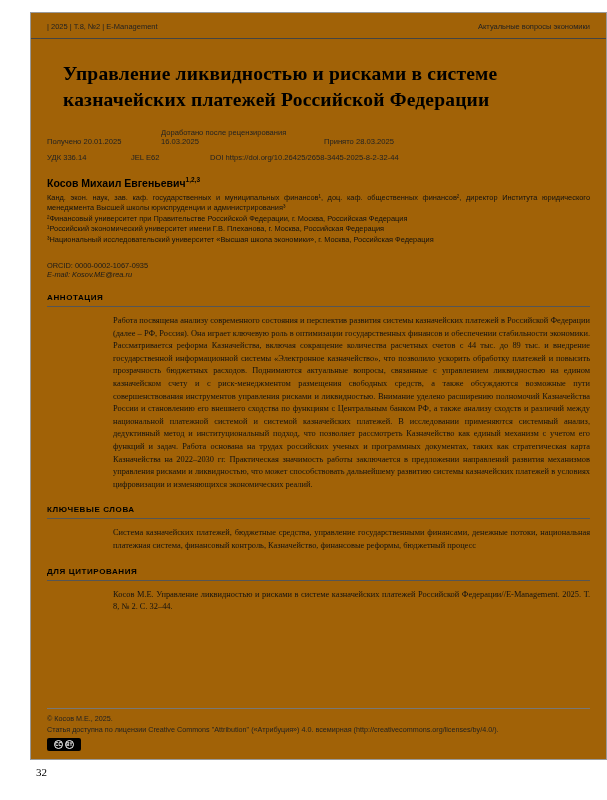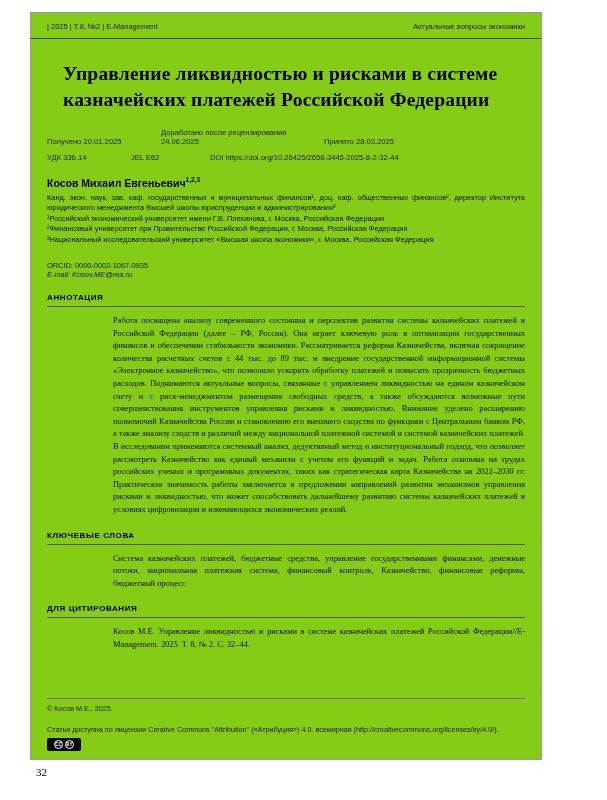--- a/index.html
+++ b/index.html
@@ -6,23 +6,23 @@
   html, body {
     width: 607px; height: 800px;
     background: #ffffff;
     font-family: "Liberation Serif", serif;
     color: #1a1a1a;
     position: relative;
   }
   .page-frame {
     position: absolute;
     left: 30px; top: 12px;
-    width: 512px; height: 748px;
+    width: 577px; height: 748px;
     border: 1px solid #9a9a9a;
-    background: #84cc16;
+    background: #a16207;
     overflow: hidden;
   }
   .inner { padding: 0 16px; }
 
   
   .jheader {
     display: flex; justify-content: space-between; align-items: center;
     padding: 9px 16px 7px 16px;
     font-family: "Liberation Sans", sans-serif;
     font-size: 7.5px; color: #222;
@@ -86,21 +86,21 @@
 
   
   .pfooter {
     position: absolute;
     left: 16px; right: 16px; bottom: 8px;
     border-top: 1px solid #777;
     padding-top: 5px;
     font-family: "Liberation Sans", sans-serif;
     font-size: 7.2px; color: #222;
   }
-  .pfooter .license-line { margin-top: 12px; }
+  .pfooter .license-line { margin-top: 2px; }
   .cc-badge {
     margin-top: 4px;
     width: 34px; height: 13px;
     background: #000;
     border-radius: 2px;
     display: flex; align-items: center; justify-content: center;
     gap: 2px;
   }
   .cc-circle {
     width: 9px; height: 9px;
@@ -125,37 +125,37 @@
     <span>| 2025 | Т.8, №2 | E-Management</span>
     <span>Актуальные вопросы экономики</span>
   </div>
 
   <div class="inner">
 
     <h1 class="title">Управление ликвидностью и рисками в системе казначейских платежей Российской Федерации</h1>
 
     <div class="meta-row">
       <span class="m1">Получено 20.01.2025</span>
-      <span class="m2">Доработано после рецензирования 24.06.2025</span>
+      <span class="m2">Доработано после рецензирования 16.03.2025</span>
       <span>Принято 28.03.2025</span>
     </div>
 
     <div class="meta-row">
       <span class="u1">УДК 336.14</span>
       <span class="u2">JEL E62</span>
       <span>DOI https://doi.org/10.26425/2658-3445-2025-8-2-32-44</span>
     </div>
 
     <div class="author-block">
       <div class="author-name">
         <span>Косов Михаил Евгеньевич</span><sup>1,2,3</sup>
       </div>
       <div class="author-pos">Канд. экон. наук, зав. каф. государственных и муниципальных финансов¹, доц. каф. общественных финансов², директор Института юридического менеджмента Высшей школы юриспруденции и администрирования³</div>
+      <div class="affil">²Финансовый университет при Правительстве Российской Федерации, г. Москва, Российская Федерация</div>
       <div class="affil">¹Российский экономический университет имени Г.В. Плеханова, г. Москва, Российская Федерация</div>
-      <div class="affil">²Финансовый университет при Правительстве Российской Федерации, г. Москва, Российская Федерация</div>
       <div class="affil">³Национальный исследовательский университет «Высшая школа экономики», г. Москва, Российская Федерация</div>
       <div class="orcid">ORCID: 0000-0002-1067-0935</div>
       <div class="email">E-mail: Kosov.ME@rea.ru</div>
     </div>
 
     <div class="section">
       <div class="section-heading">АННОТАЦИЯ</div>
       <div class="section-body">Работа посвящена анализу современного состояния и перспектив развития системы казначейских платежей в Российской Федерации (далее – РФ, Россия). Она играет ключевую роль в оптимизации государственных финансов и обеспечении стабильности экономики. Рассматривается реформа Казначейства, включая сокращение количества расчетных счетов с 44 тыс. до 89 тыс. и внедрение государственной информационной системы «Электронное казначейство», что позволило ускорить обработку платежей и повысить прозрачность бюджетных расходов. Поднимаются актуальные вопросы, связанные с управлением ликвидностью на едином казначейском счету и с риск-менеджментом размещения свободных средств, а также обсуждаются возможные пути совершенствования инструментов управления рисками и ликвидностью. Внимание уделено расширению полномочий Казначейства России и становлению его внешнего сходства по функциям с Центральным банком РФ, а также анализу сходств и различий между национальной платежной системой и системой казначейских платежей. В исследовании применяются системный анализ, дедуктивный метод и институциональный подход, что позволяет рассмотреть Казначейство как единый механизм с учетом его функций и задач. Работа основана на трудах российских ученых и программных документах, таких как стратегическая карта Казначейства на 2022–2030 гг. Практическая значимость работы заключается в предложении направлений развития механизмов управления рисками и ликвидностью, что может способствовать дальнейшему развитию системы казначейских платежей в условиях цифровизации и изменяющихся экономических реалий.</div>
     </div>
 

